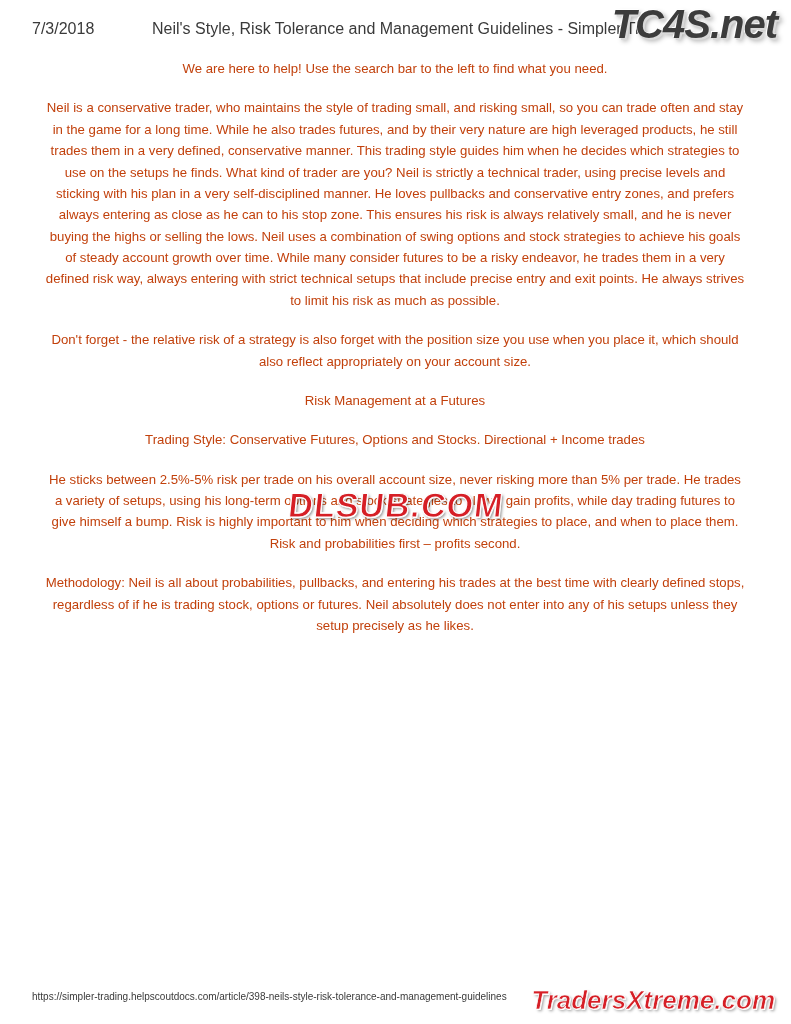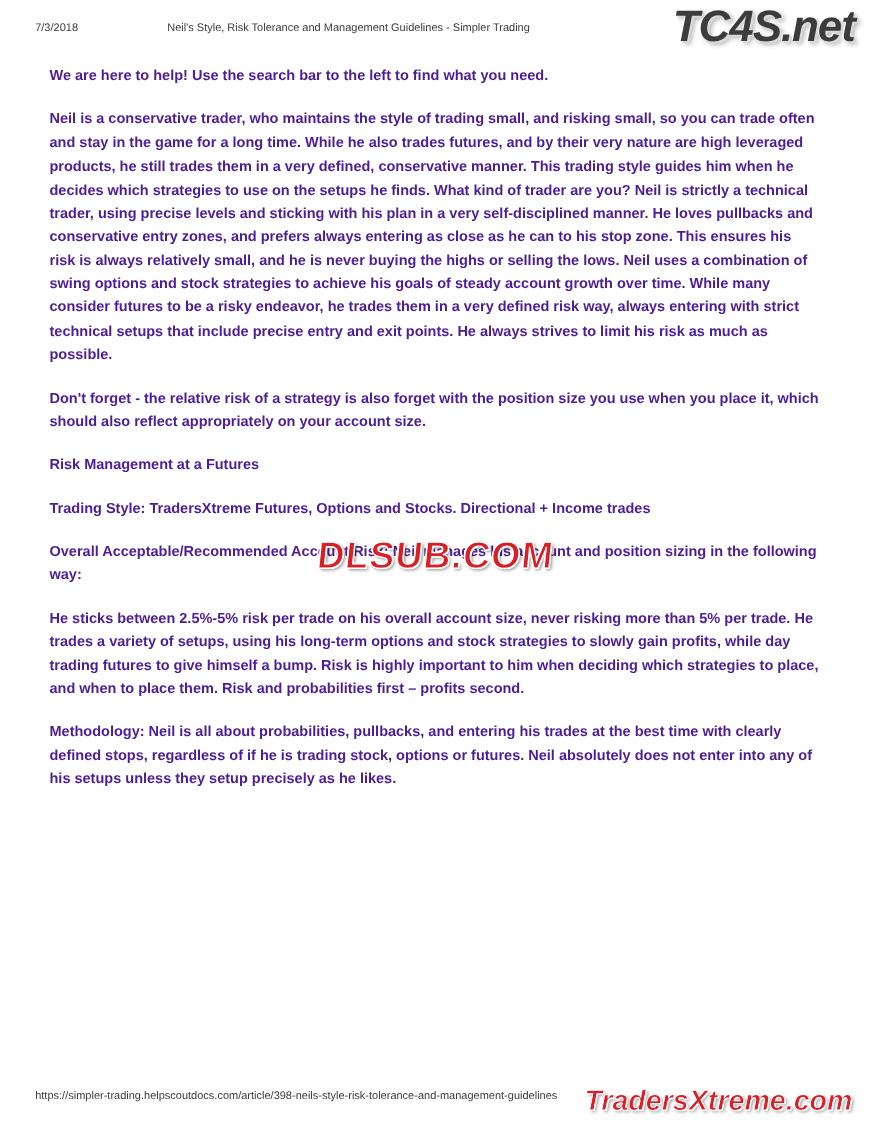--- a/index.html
+++ b/index.html
@@ -22,21 +22,21 @@
     padding: 0;
   }
 
   
   .doc-header {
     position: absolute;
     top: 20px;
     left: 32px;
     right: 32px;
     height: 16px;
-    font-size: 10px;
+    font-size: 16px;
     color: #3a3a3a;
     display: flex;
     align-items: flex-start;
   }
   .doc-header .hdr-date {
     width: 120px;
     text-align: left;
     white-space: nowrap;
   }
   .doc-header .hdr-title {
@@ -64,23 +64,22 @@
     color: #1f1f1f;
     margin: 0 0 22px 0;
     letter-spacing: -0.2px;
     max-width: 640px;
   }
 
   p.para {
     font-size: 13.2px;
     line-height: 1.62;
     margin: 0 0 18px 0;
-    color: #4c1d95;
-    text-align: left;
-    font-weight: bold;
+    color: #c2410c;
+    text-align: center;
   }
 
   
   .doc-footer {
     position: absolute;
     bottom: 22px;
     left: 32px;
     right: 32px;
     font-size: 10px;
     color: #3a3a3a;
@@ -157,22 +156,21 @@
     <span class="hdr-title">Neil's Style, Risk Tolerance and Management Guidelines - Simpler Trading</span>
     <span class="hdr-right"></span>
   </div>
 
   <div class="content">
 
     <p class="para">We are here to help! Use the search bar to the left to find what you need.</p>
     <p class="para">Neil is a conservative trader, who maintains the style of trading small, and risking small, so you can trade often and stay in the game for a long time. While he also trades futures, and by their very nature are high leveraged products, he still trades them in a very defined, conservative manner. This trading style guides him when he decides which strategies to use on the setups he finds. What kind of trader are you? Neil is strictly a technical trader, using precise levels and sticking with his plan in a very self-disciplined manner. He loves pullbacks and conservative entry zones, and prefers always entering as close as he can to his stop zone. This ensures his risk is always relatively small, and he is never buying the highs or selling the lows. Neil uses a combination of swing options and stock strategies to achieve his goals of steady account growth over time. While many consider futures to be a risky endeavor, he trades them in a very defined risk way, always entering with strict technical setups that include precise entry and exit points. He always strives to limit his risk as much as possible.</p>
     <p class="para">Don't forget - the relative risk of a strategy is also forget with the position size you use when you place it, which should also reflect appropriately on your account size.</p>
     <p class="para">Risk Management at a Futures</p>
-    <p class="para">Trading Style: TradersXtreme Futures, Options and Stocks. Directional + Income trades</p>
-    <p class="para">Overall Acceptable/Recommended Account Risk: Neil manages his account and position sizing in the following way:</p>
+    <p class="para">Trading Style: Conservative Futures, Options and Stocks. Directional + Income trades</p>
     <p class="para">He sticks between 2.5%-5% risk per trade on his overall account size, never risking more than 5% per trade. He trades a variety of setups, using his long-term options and stock strategies to slowly gain profits, while day trading futures to give himself a bump. Risk is highly important to him when deciding which strategies to place, and when to place them.  Risk and probabilities first – profits second.</p>
     <p class="para">Methodology: Neil is all about probabilities, pullbacks, and entering his trades at the best time with clearly defined stops, regardless of if he is trading stock, options or futures. Neil absolutely does not enter into any of his setups unless they setup precisely as he likes.</p>
   </div>
 
   <div class="doc-footer">
     <span class="foot-url">https://simpler-trading.helpscoutdocs.com/article/398-neils-style-risk-tolerance-and-management-guidelines</span>
   </div>
 
   <div class="wm wm-topright">TC4S.net</div>
   <div class="wm wm-center">DLSUB.COM</div>

